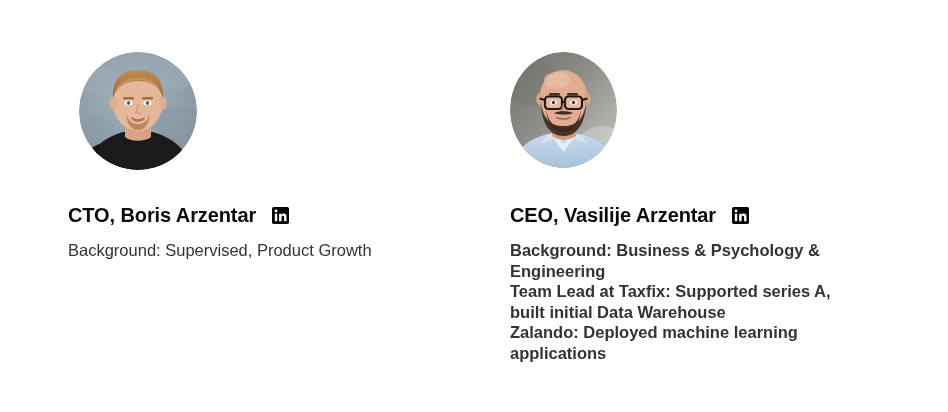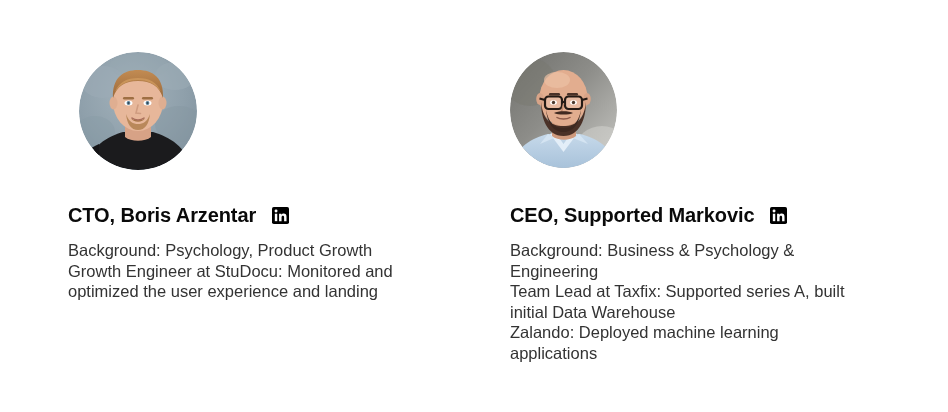--- a/index.html
+++ b/index.html
@@ -94,20 +94,21 @@
   
   .bio {
     margin-top: 12px;
     font-size: 16.5px;
     line-height: 20.6px;
     color: #333333;
     max-width: 345px;
   }
   .profile.right .bio {
     max-width: 348px;
+    font-weight: bold;
   }
   .bio-line {
     white-space: normal;
   }
 </style>
 </head>
 <body>
 
 <div class="page">
   <div class="profiles">
@@ -178,22 +179,21 @@
           <svg width="17" height="17" viewBox="0 0 24 24" xmlns="http://www.w3.org/2000/svg">
             <rect width="24" height="24" rx="2.5" fill="#000000"></rect>
             <rect x="4" y="9.5" width="3.4" height="10.5" fill="#ffffff"></rect>
             <circle cx="5.7" cy="5.6" r="2.1" fill="#ffffff"></circle>
             <path d="M10 9.5 h3.2 v1.5 c0.7-1.2 2-1.8 3.4-1.8 2.5 0 3.9 1.6 3.9 4.5 V20 h-3.4 v-5.5 c0-1.4-0.5-2.3-1.8-2.3 -1.1 0-1.8 0.8-1.8 2.2 V20 H10 Z" fill="#ffffff"></path>
           </svg>
         </a>
       </div>
 
       <div class="bio">
-        <div class="bio-line">Background: Psychology, Product Growth</div>
-        <div class="bio-line">Growth Engineer at StuDocu: Monitored and optimized the user experience and landing</div>
+        <div class="bio-line">Background: Supervised, Product Growth</div>
       </div>
     </div>
 
     <div class="profile right">
 
       <div class="avatar">
         <svg viewBox="0 0 107 116" xmlns="http://www.w3.org/2000/svg">
           <defs>
             <clipPath id="clipB">
                 <ellipse cx="53.5" cy="58" rx="53.5" ry="58"></ellipse>
@@ -252,21 +252,21 @@
             <path d="M36 58 C38 74 45 80 53.5 80 C62 80 69 74 71 58 C68 72 62 76 53.5 76 C45 76 39 72 36 58 Z" fill="#3d2820"></path>
 
             <path d="M44 61 C48 58.5 59 58.5 63 61 C59 63 48 63 44 61 Z" fill="#412a21"></path>
 
             <path d="M47 65.5 C50 67.5 57 67.5 60 65.5" fill="none" stroke="#8e5b4a" stroke-width="1.5" stroke-linecap="round"></path>
           </g>
         </svg>
       </div>
 
       <div class="name-row">
-        <span class="name">CEO, Supported Markovic</span>
+        <span class="name">CEO, Vasilije Arzentar</span>
         <a class="linkedin-icon" href="#">
           <svg width="17" height="17" viewBox="0 0 24 24" xmlns="http://www.w3.org/2000/svg">
             <rect width="24" height="24" rx="2.5" fill="#000000"></rect>
             <rect x="4" y="9.5" width="3.4" height="10.5" fill="#ffffff"></rect>
             <circle cx="5.7" cy="5.6" r="2.1" fill="#ffffff"></circle>
             <path d="M10 9.5 h3.2 v1.5 c0.7-1.2 2-1.8 3.4-1.8 2.5 0 3.9 1.6 3.9 4.5 V20 h-3.4 v-5.5 c0-1.4-0.5-2.3-1.8-2.3 -1.1 0-1.8 0.8-1.8 2.2 V20 H10 Z" fill="#ffffff"></path>
           </svg>
         </a>
       </div>
 

